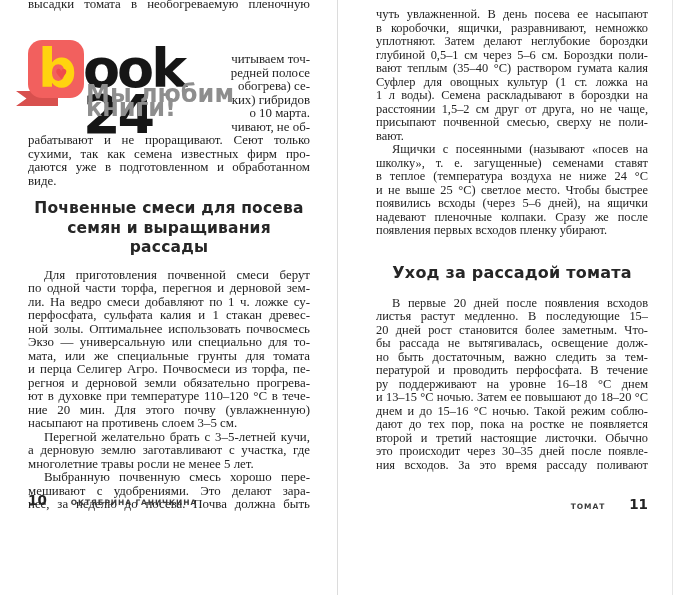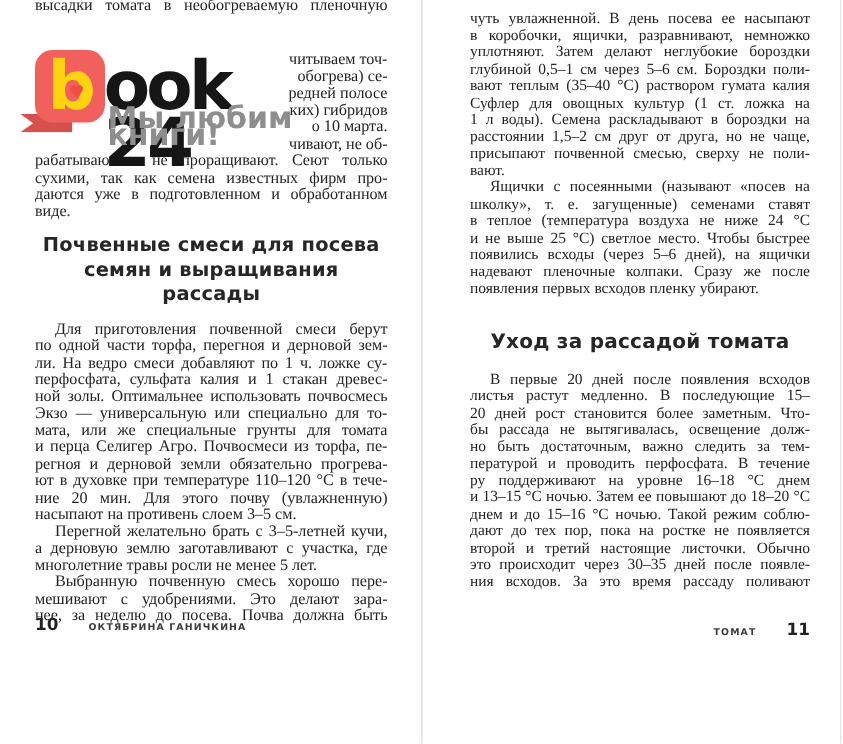--- a/index.html
+++ b/index.html
@@ -10,21 +10,21 @@
   .page-right{left:337px;width:337px;padding:8px 26px 12px 38px;font-size:12.4px;line-height:13.5px;
     border-left:1px solid #dcdcdc;}
   .page-edge{position:absolute;right:1px;top:0;width:1px;height:100%;background:#e6e6e6;}
   .bl{text-align:justify;text-align-last:justify;}
   .bl.endl{text-align-last:left;}
   .bl.ind{text-indent:16px;}
   .tl{text-align:right;}
   .hl{text-align:center;}
   .top-line-clip{height:12px;overflow:hidden;}
   .top-line-clip .bl{margin-top:-2px;}
-  .fragments{margin-top:29px;}
+  .fragments{margin-top:41px;}
   .heading{font-family:"DejaVu Sans","Liberation Sans",sans-serif;font-weight:700;
     color:#262626;letter-spacing:0.2px;}
   .heading-left{margin-top:11px;font-size:15.5px;line-height:19.5px;}
   .heading-right{margin-top:25px;margin-bottom:14px;font-size:16px;line-height:20px;text-align:center;}
   .paras-left{margin-top:11px;}
   .footer{position:absolute;display:flex;align-items:baseline;gap:24px;
     font-family:"DejaVu Sans","Liberation Sans",sans-serif;}
   .footer-left{left:28px;top:494px;}
   .footer-right{right:26px;top:498px;}
   .pagenum{font-size:13.5px;font-weight:700;color:#222;}
@@ -48,22 +48,22 @@
 
 <div class="page-wrap">
 
   <div class="page page-left">
     <div class="top-line-clip">
       <div class="bl">высадки томата в необогреваемую пленочную</div>
     </div>
 
     <div class="fragments">
         <div class="tl">читываем точ-</div>
+        <div class="tl">редней полосе</div>
         <div class="tl">обогрева) се-</div>
-        <div class="tl">редней полосе</div>
         <div class="tl">ких) гибридов</div>
         <div class="tl">о 10 марта.</div>
         <div class="tl">чивают, не об-</div>
       </div>
 
     <div>
         <div class="para">
           <div class="bl">рабатывают и не проращивают. Сеют только</div>
           <div class="bl">сухими, так как семена известных фирм про-</div>
           <div class="bl">даются уже в подготовленном и обработанном</div>

